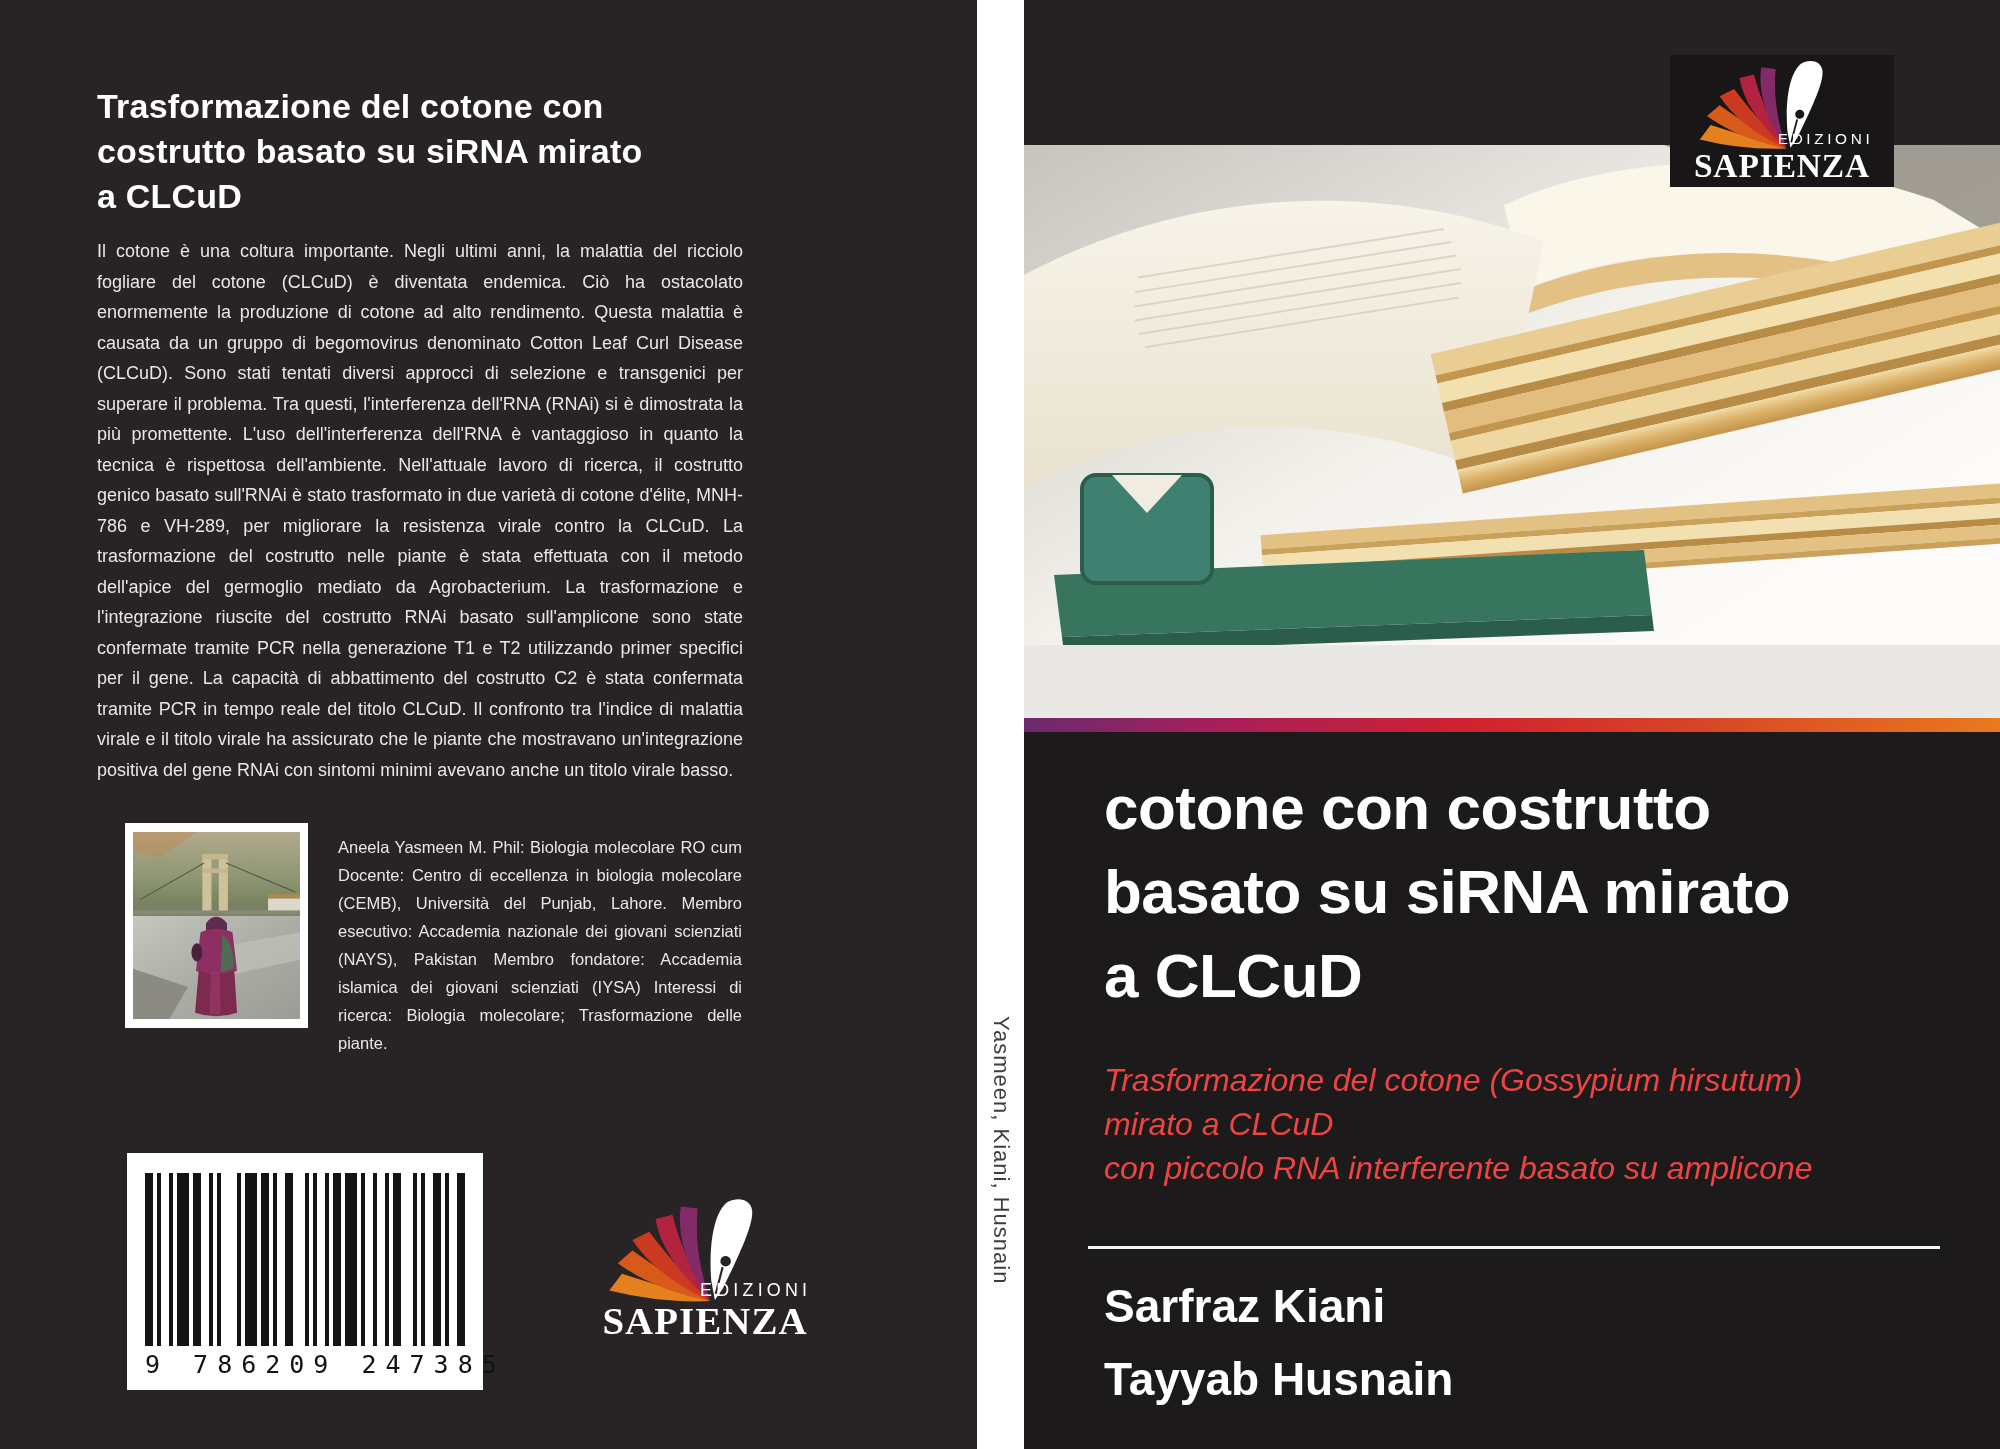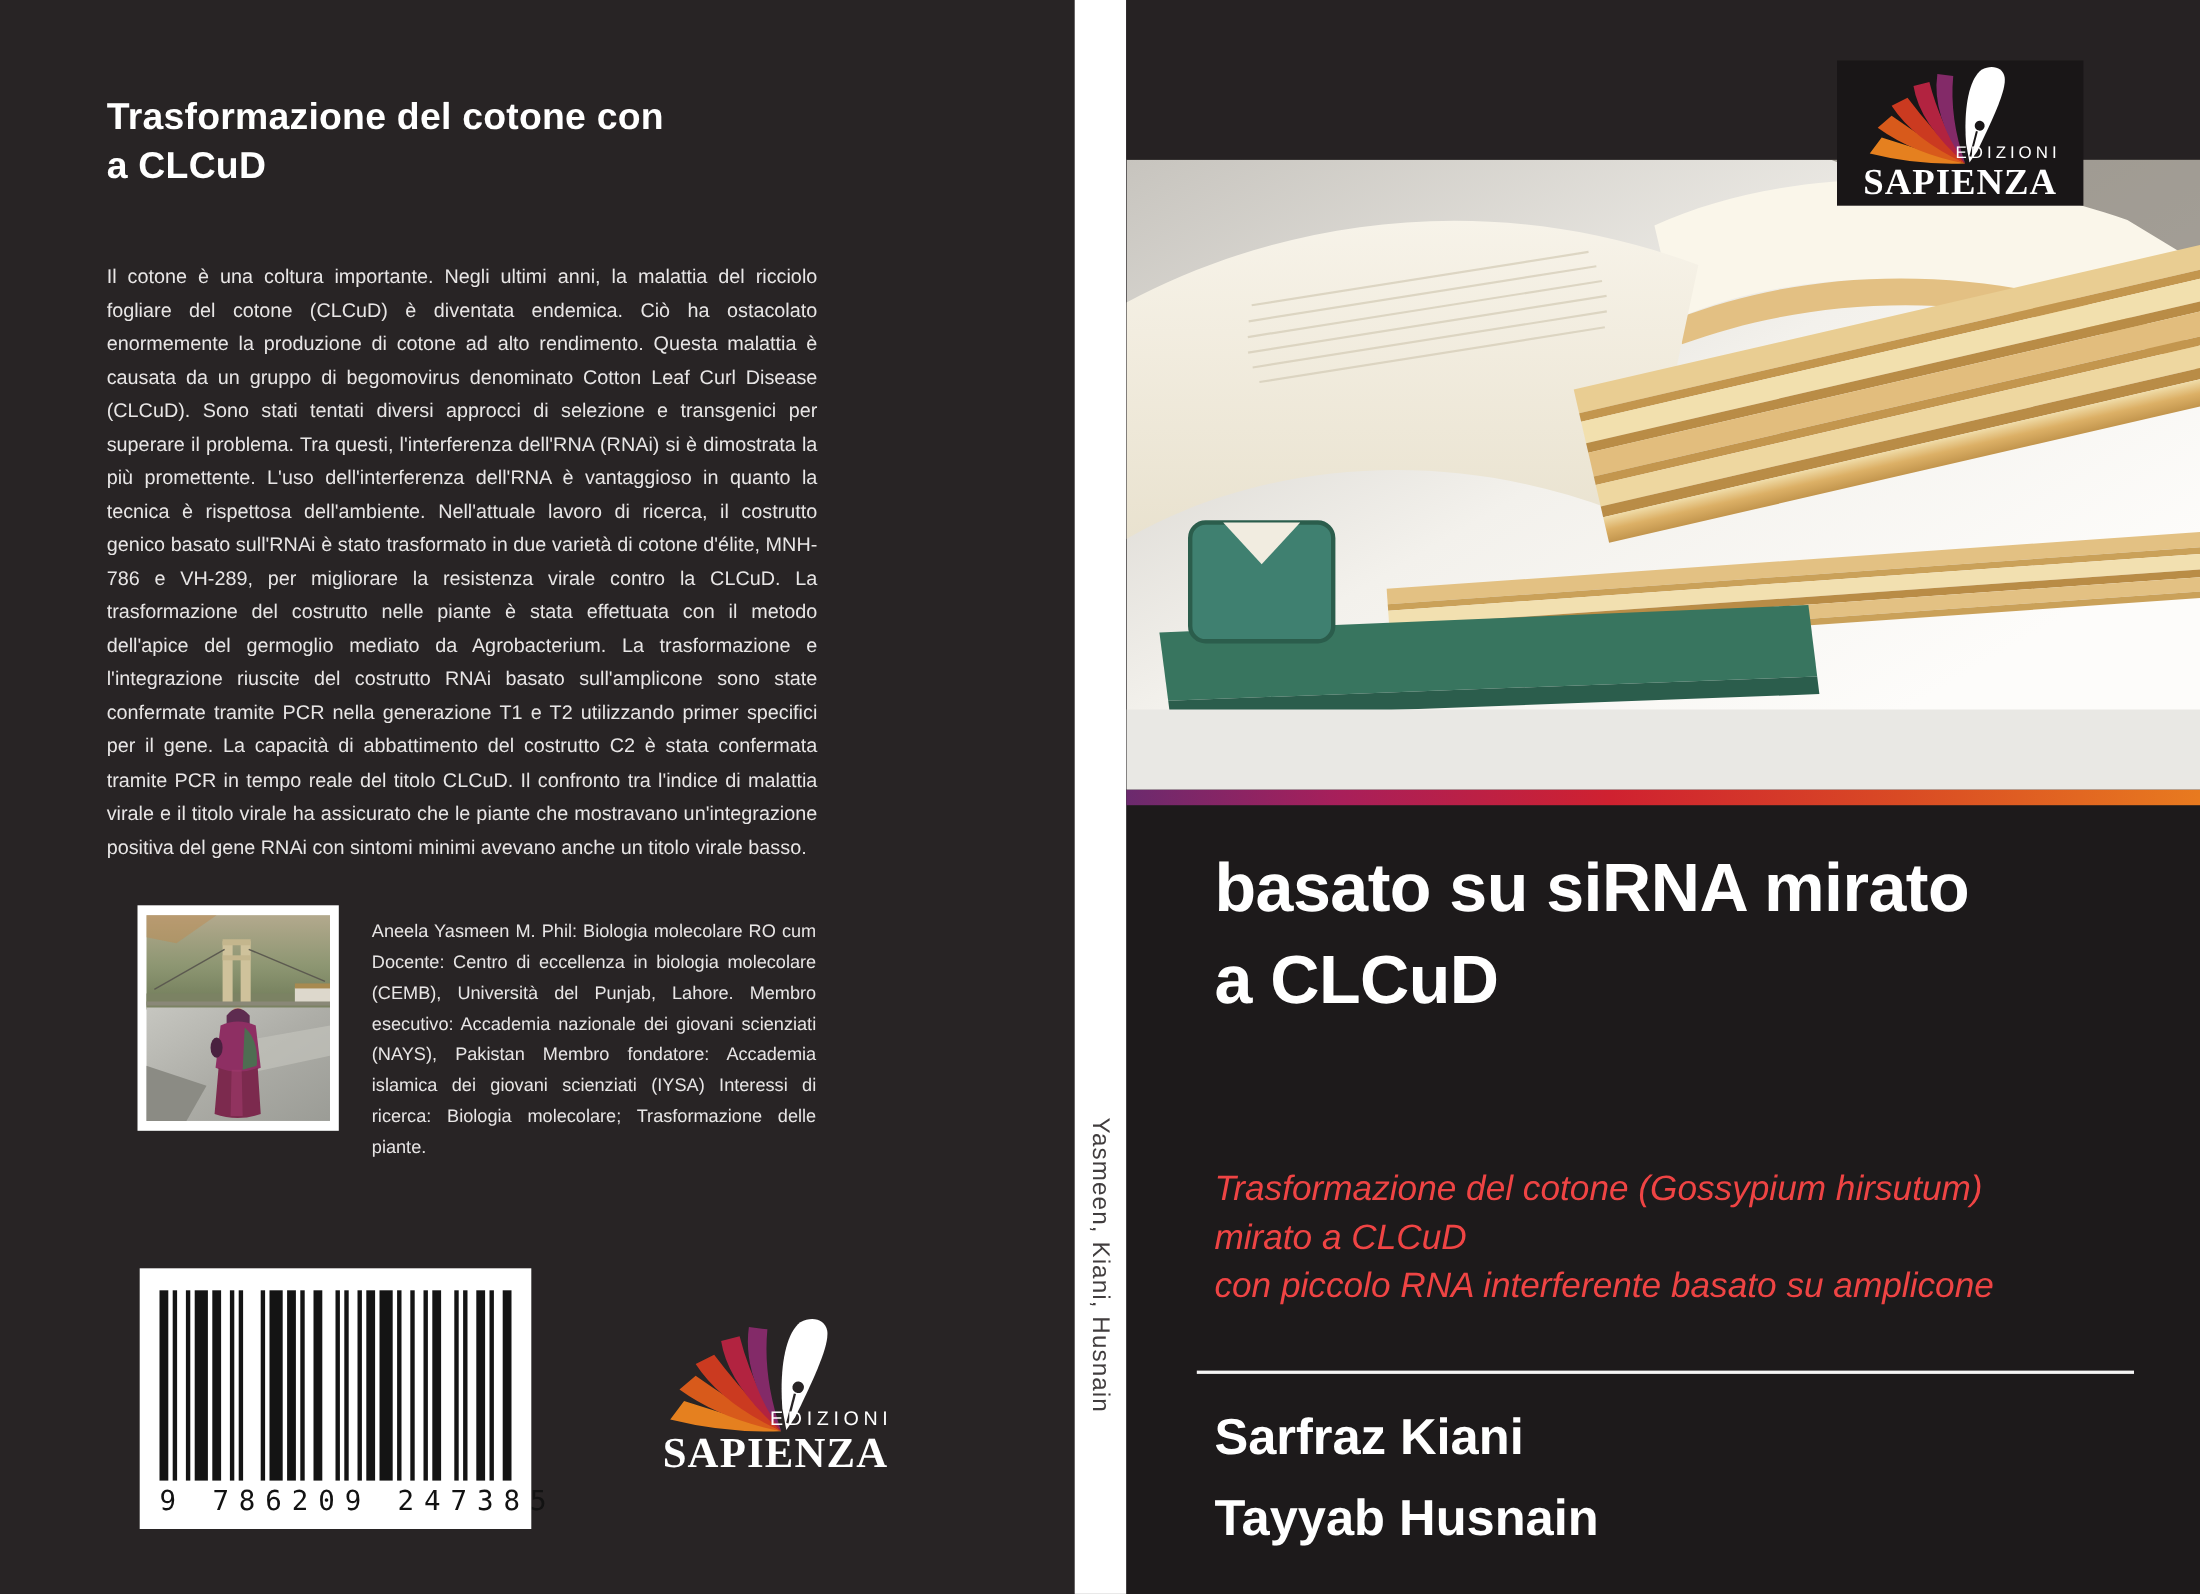--- a/index.html
+++ b/index.html
@@ -60,20 +60,21 @@
 </style>
 </head>
 <body>
 
 <div class="spread">
 
   <div class="back-cover">
 
     <div class="back-title">
       <div>Trasformazione del cotone con</div>
+      <div>costrutto basato su siRNA mirato</div>
       <div>a CLCuD</div>
     </div>
 
     <div class="back-body">Il cotone è una coltura importante. Negli ultimi anni, la malattia del ricciolo fogliare del cotone (CLCuD) è diventata endemica. Ciò ha ostacolato enormemente la produzione di cotone ad alto rendimento. Questa malattia è causata da un gruppo di begomovirus denominato Cotton Leaf Curl Disease (CLCuD). Sono stati tentati diversi approcci di selezione e transgenici per superare il problema. Tra questi, l'interferenza dell'RNA (RNAi) si è dimostrata la più promettente. L'uso dell'interferenza dell'RNA è vantaggioso in quanto la tecnica è rispettosa dell'ambiente. Nell'attuale lavoro di ricerca, il costrutto genico basato sull'RNAi è stato trasformato in due varietà di cotone d'élite, MNH-786 e VH-289, per migliorare la resistenza virale contro la CLCuD. La trasformazione del costrutto nelle piante è stata effettuata con il metodo dell'apice del germoglio mediato da Agrobacterium. La trasformazione e l'integrazione riuscite del costrutto RNAi basato sull'amplicone sono state confermate tramite PCR nella generazione T1 e T2 utilizzando primer specifici per il gene. La capacità di abbattimento del costrutto C2 è stata confermata tramite PCR in tempo reale del titolo CLCuD. Il confronto tra l'indice di malattia virale e il titolo virale ha assicurato che le piante che mostravano un'integrazione positiva del gene RNAi con sintomi minimi avevano anche un titolo virale basso.</div>
 
     <div class="author-photo">
       <svg viewBox="0 0 183 205">
         <defs>
           <linearGradient id="river" x1="0" y1="0" x2="1" y2="1">
             <stop offset="0" stop-color="#c6c6c0"></stop>
@@ -272,20 +273,21 @@
           <path d="M120,4 C130,-3 141,-1 144,8 C148,20 138,52 127,86 L121,98 L115,80 C108,48 108,16 120,4 Z" fill="#ffffff"></path>
           <circle cx="126" cy="60" r="5" fill="#191617"></circle>
           <path d="M124,66 L121,92" stroke="#191617" stroke-width="2"></path>
         </g>
         <text class="logo-text-edizioni" x="206" y="93" text-anchor="end">EDIZIONI</text>
         <text class="logo-text-sapienza" x="105" y="129" text-anchor="middle">SAPIENZA</text>
       </svg>
     </div>
 
     <div class="front-title">
+      <div>cotone con costrutto</div>
       <div>basato su siRNA mirato</div>
       <div>a CLCuD</div>
     </div>
 
     <div class="front-subtitle">
       <div>Trasformazione del cotone (Gossypium hirsutum)</div>
       <div>mirato a CLCuD</div>
       <div>con piccolo RNA interferente basato su amplicone</div>
     </div>
 

